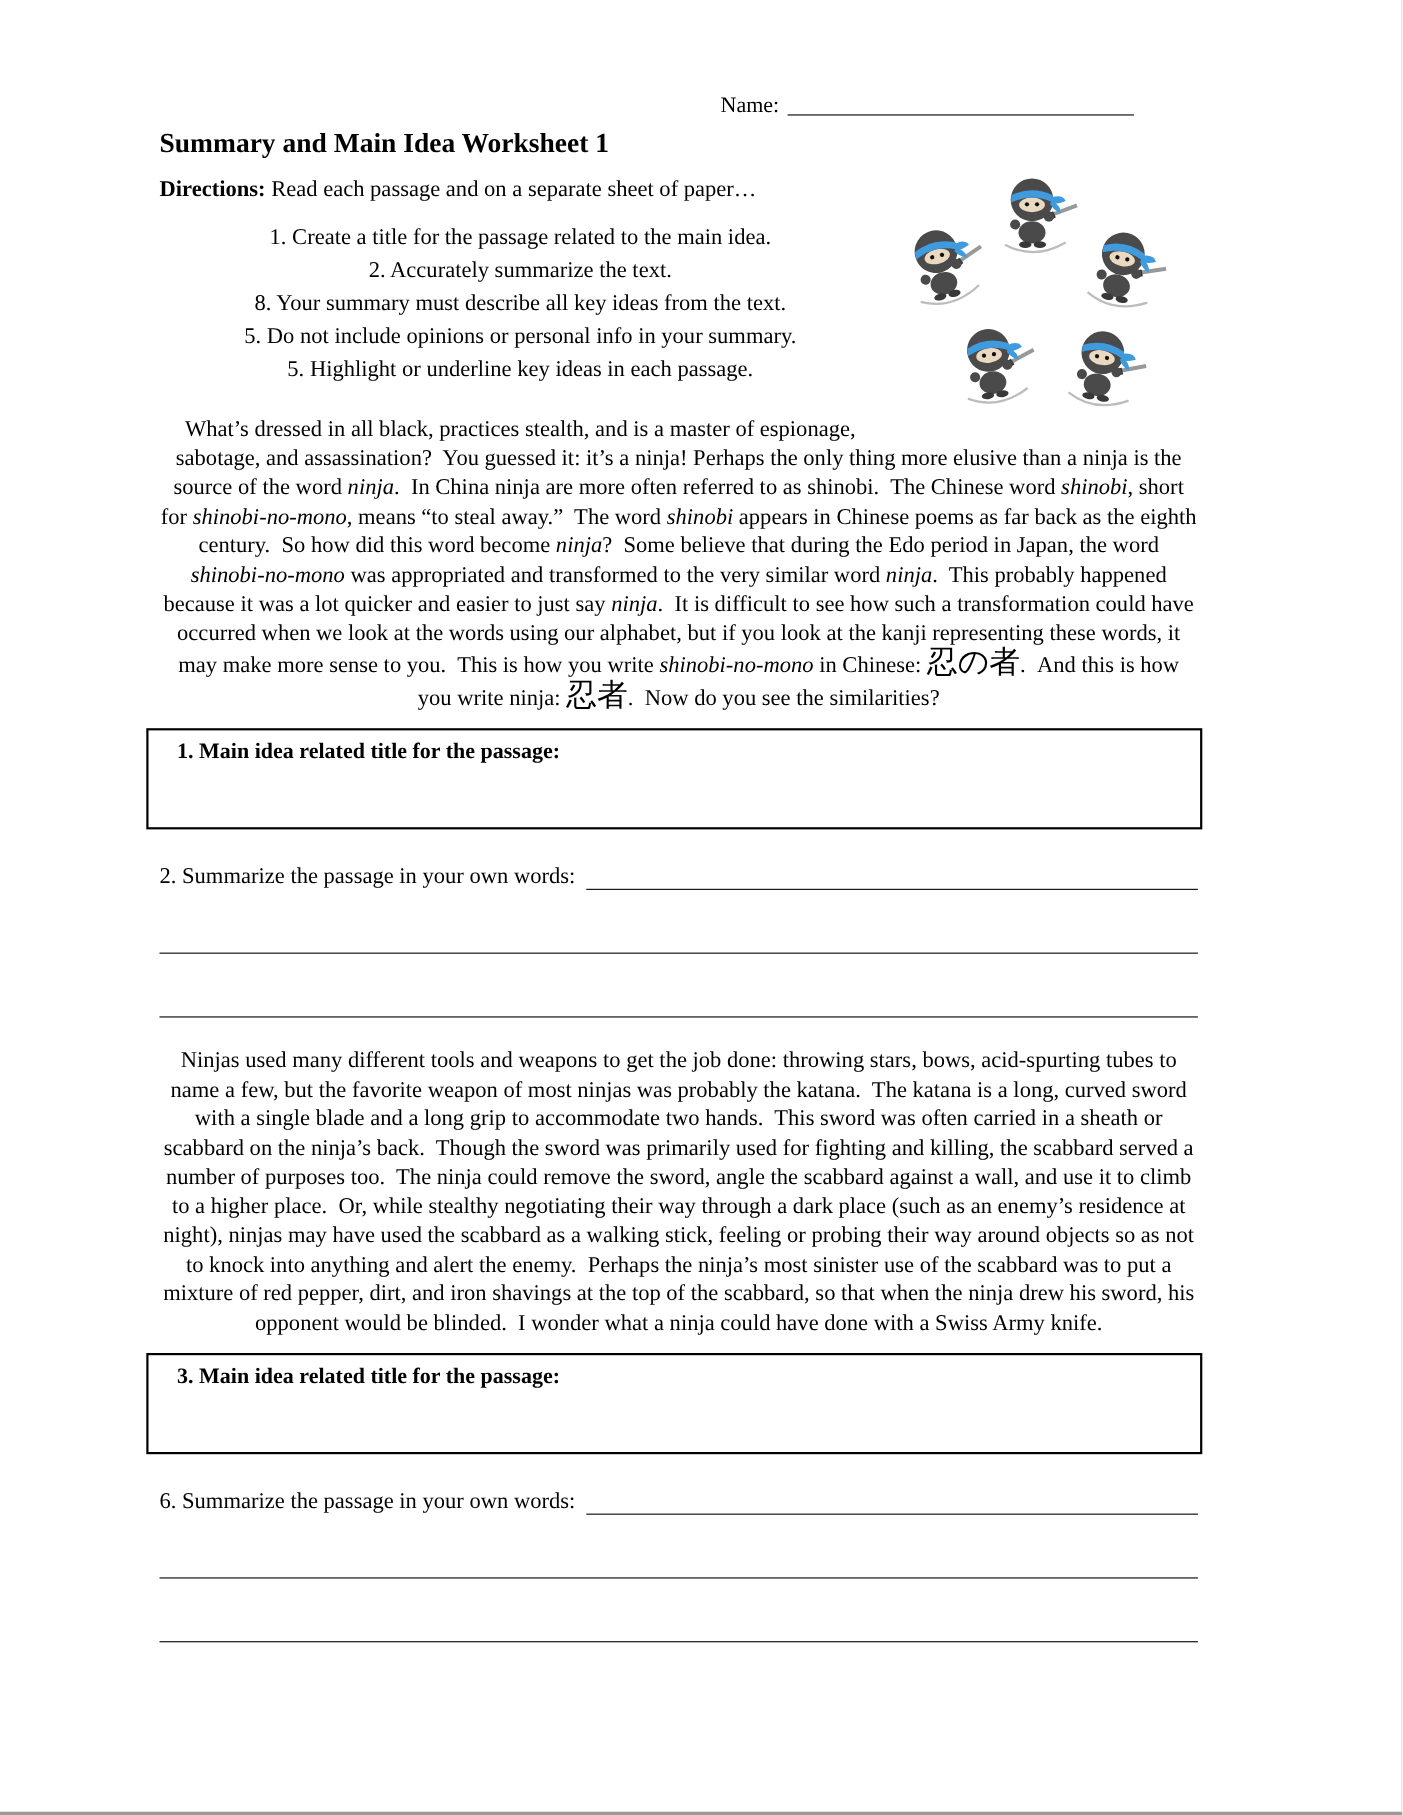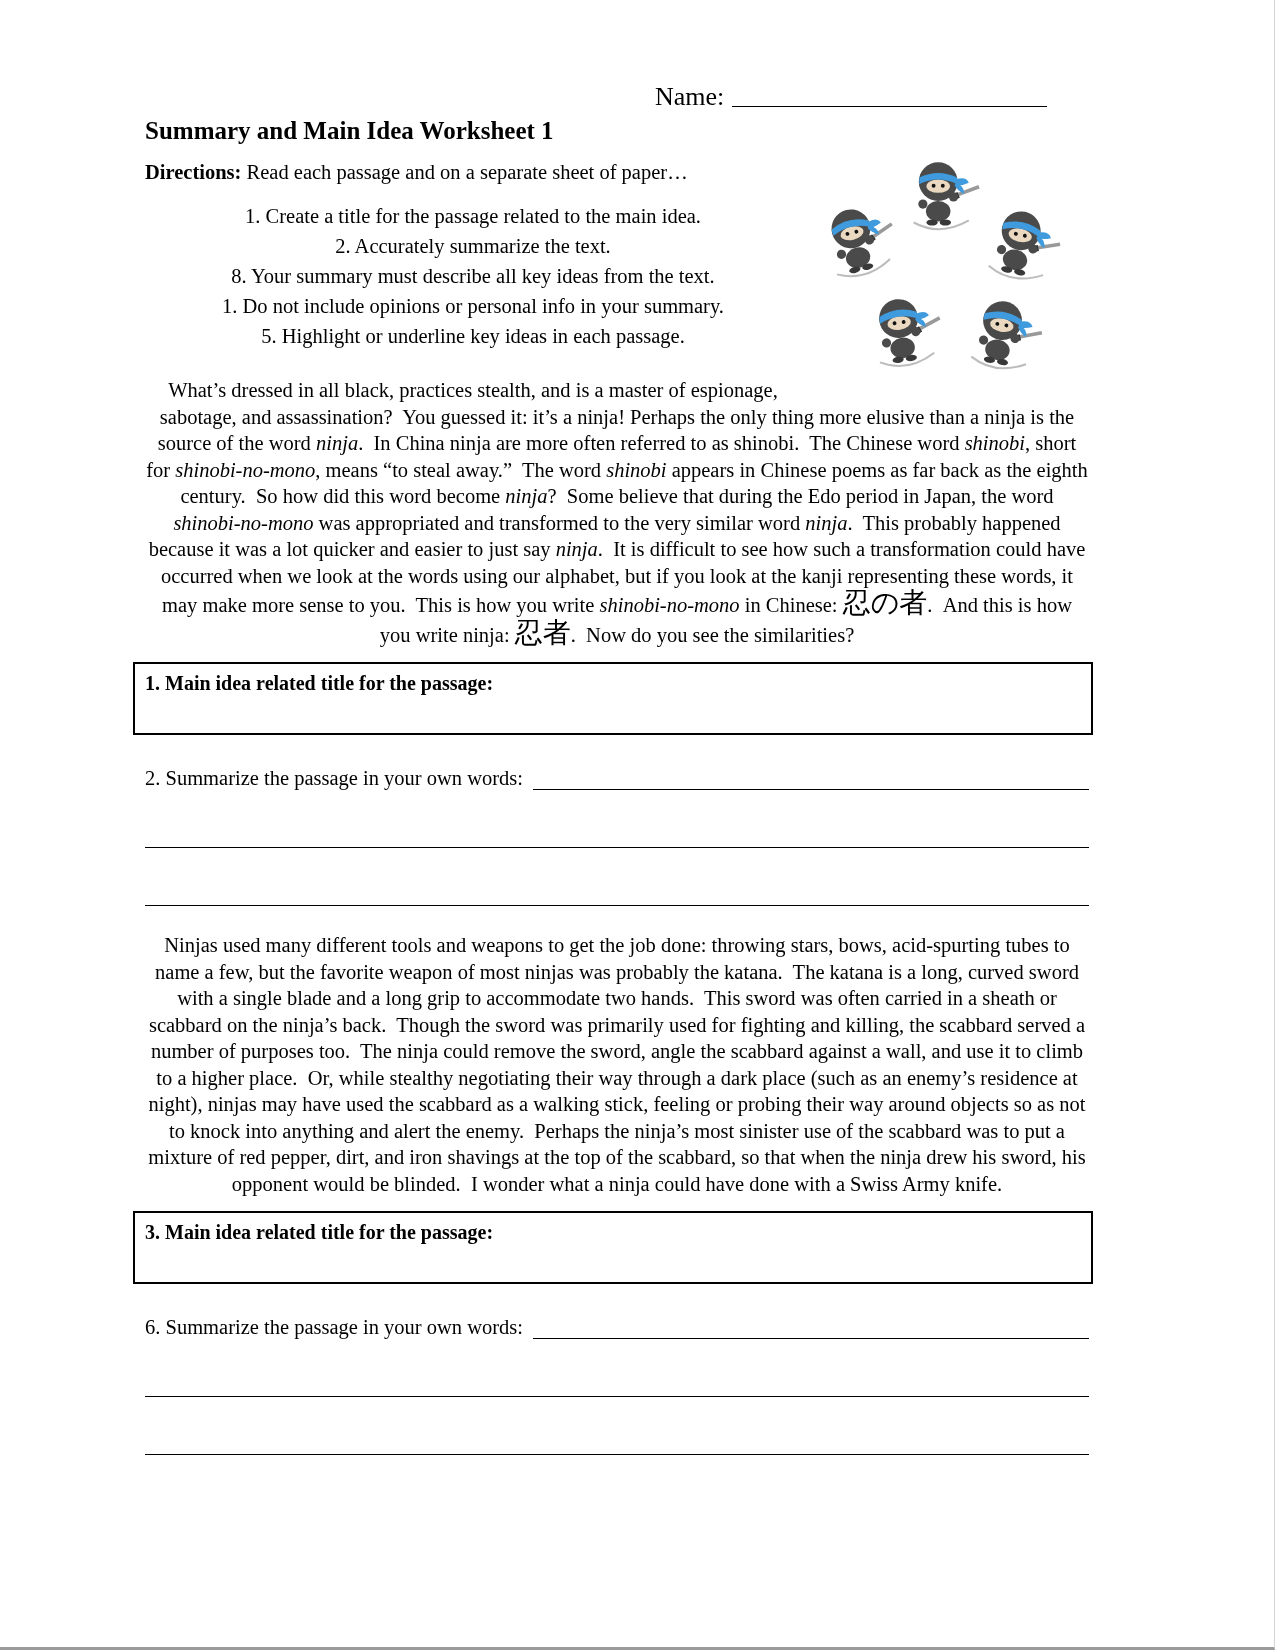--- a/index.html
+++ b/index.html
@@ -13,23 +13,23 @@
     width:1275px;
     min-height:1650px;
     background:#fff;
     padding:85px 185px 30px 145px;
     position:relative;
     border-bottom:3px solid #9a9a9a;
     border-right:1px solid #d5d5d5;
   }
   .name-row {
     display:flex;
-    align-items:center;
+    align-items:flex-start;
     margin-left:510px;
-    font-size:26px;
+    font-size:20px;
     height:24px;
   }
   .name-line {
     width:315px;
     border-bottom:1.4px solid #000;
     height:20px;
     margin-left:8px;
   }
   .title {
     font-size:25px;
@@ -61,22 +61,22 @@
     line-height:26.5px;
     white-space:pre-wrap;
     text-align:center;
   }
   .seg-italic { font-style:italic; }
   .seg-bold { font-weight:normal; }
   .seg-kanji { font-size:28px; line-height:1; font-family:"Liberation Serif",serif; }
   .answer-box {
     clear:both;
     border:2px solid #000;
-    height:73px;
-    padding:8px 10px;
+    height:92px;
+    padding:8px 26px;
     margin-top:14px;
     margin-left:-12px;
     width:calc(100% + 16px);
     font-weight:bold;
     font-size:20px;
   }
   .summarize-row {
     display:flex;
     align-items:flex-end;
     margin-top:32px;
@@ -135,21 +135,21 @@
       <use href="#nj" transform="translate(152,142) rotate(10 28 30)"></use>
     </svg>
   </div>
 
   <p class="directions"><b>Directions:</b><span> Read each passage and on a separate sheet of paper…</span></p>
 
   <div class="instructions">
     <div class="instr"><span>1. Create a title for the passage related to the main idea.</span></div>
     <div class="instr"><span>2. Accurately summarize the text.</span></div>
     <div class="instr"><span>8. Your summary must describe all key ideas from the text.</span></div>
-    <div class="instr"><span>1. Do </span><span class="seg-bold">not</span><span> include opinions or personal info in your summary.</span></div>
+    <div class="instr"><span>5. Do </span><span class="seg-bold">not</span><span> include opinions or personal info in your summary.</span></div>
     <div class="instr"><span>5. Highlight or underline key ideas in each passage.</span></div>
   </div>
 
   <p class="passage"><span>What’s dressed in all black, practices stealth, and is a master of espionage, sabotage, and assassination?  You guessed it: it’s a ninja! Perhaps the only thing more elusive than a ninja is the source of the word </span><span class="seg-italic">ninja</span><span>.  In China ninja are more often referred to as shinobi.  The Chinese word </span><span class="seg-italic">shinobi</span><span>, short for </span><span class="seg-italic">shinobi-no-mono</span><span>, means “to steal away.”  The word </span><span class="seg-italic">shinobi</span><span> appears in Chinese poems as far back as the eighth century.  So how did this word become </span><span class="seg-italic">ninja</span><span>?  Some believe that during the Edo period in Japan, the word </span><span class="seg-italic">shinobi-no-mono</span><span> was appropriated and transformed to the very similar word </span><span class="seg-italic">ninja</span><span>.  This probably happened because it was a lot quicker and easier to just say </span><span class="seg-italic">ninja</span><span>.  It is difficult to see how such a transformation could have occurred when we look at the words using our alphabet, but if you look at the kanji representing these words, it may make more sense to you.  This is how you write </span><span class="seg-italic">shinobi-no-mono</span><span> in Chinese: </span><span class="seg-kanji">忍の者</span><span>.  And this is how you write ninja: </span><span class="seg-kanji">忍者</span><span>.  Now do you see the similarities?</span></p>
 
   <div class="answer-box">
     <span>1. Main idea related title for the passage:</span>
   </div>
 
   <div class="summarize-row">

